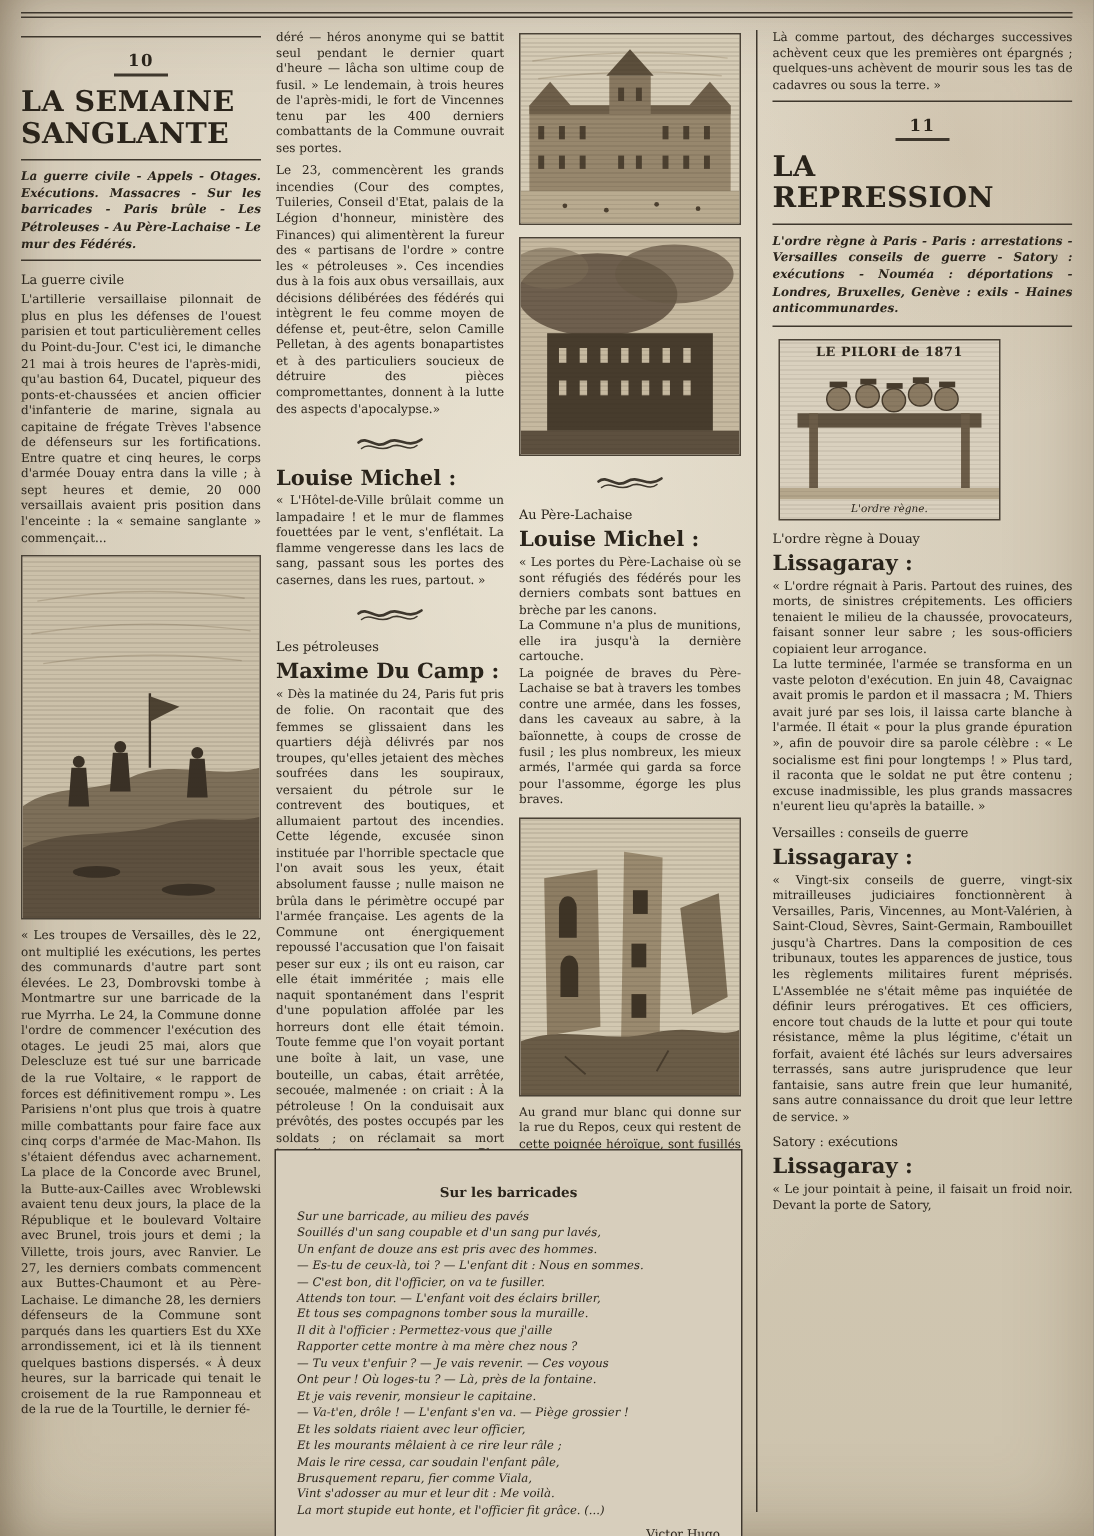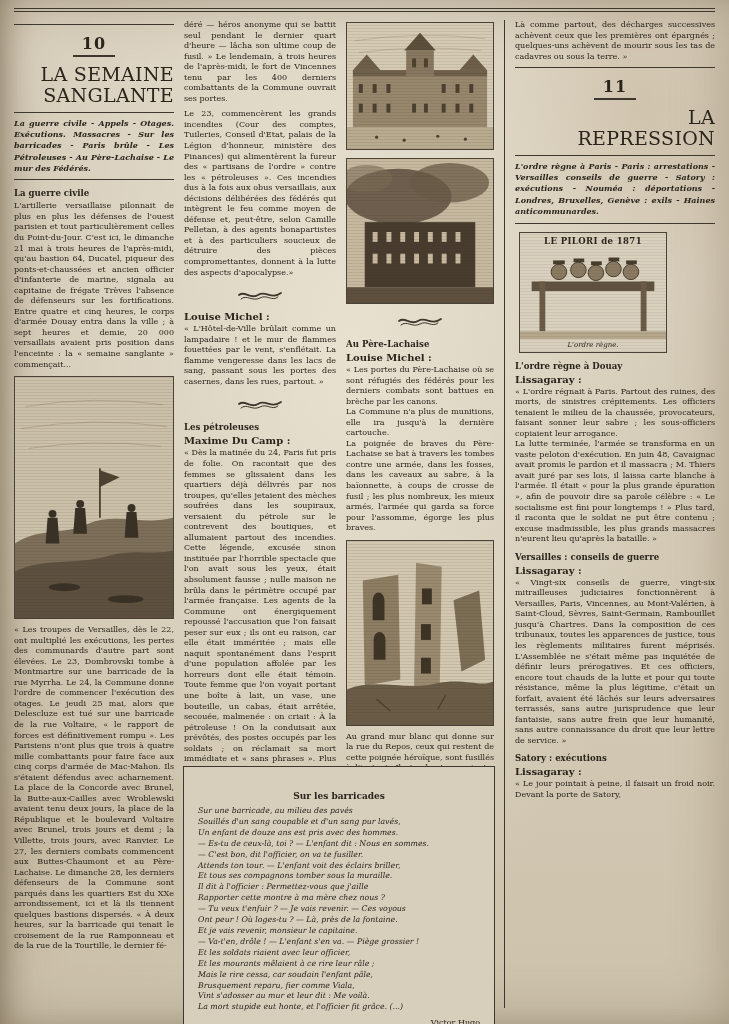--- a/index.html
+++ b/index.html
@@ -19,29 +19,29 @@
   .top-rule { height:4px; border-top:1.4px solid #3e372d; border-bottom:1px solid #3e372d; margin-bottom:8px; }
   .columns { display:flex; height:988px; overflow:hidden; }
   .col { overflow:hidden; }
   .col1 { flex:0 0 160px; }
   .col2 { flex:0 0 152px; margin-left:10px; }
   .col3 { flex:0 0 148px; margin-left:10px; }
   .col4 { flex:1; margin-left:10px; border-left:1px solid #3e372d; padding-left:10px; }
 
   .rule { border-top:1px solid #3e372d; margin:4px 0; }
   .title-block { text-align:center; margin-bottom:8px; }
-  .page-num { font-size:16px; font-weight:bold; letter-spacing:1px; display:inline-block;
+  .page-num { font-size:11px; font-weight:bold; letter-spacing:1px; display:inline-block;
     border-bottom:2px solid #3e372d; padding:0 9px 2px; margin-top:5px; }
-  .big-title { font-size:19px; font-weight:normal; line-height:1.12; letter-spacing:.3px;
-    margin:7px 0 5px; text-align:right; }
+  .big-title { font-size:19px; font-weight:bold; line-height:1.12; letter-spacing:.3px;
+    margin:7px 0 5px; text-align:left; }
   .toc { font-size:8px; font-weight:bold; text-align:justify; line-height:1.42; margin:5px 0;font-style:italic; }
   .preline { white-space:pre-line; }
 
-  .sec-heading { font-size:8.6px; font-weight:bold; margin:7px 0 3px; }
-  .author { font-size:10px; font-weight:bold; margin:0 0 2px; }
+  .sec-heading { font-size:8.6px; font-weight:normal; margin:7px 0 3px; }
+  .author { font-size:14px; font-weight:bold; margin:0 0 2px; }
   .body-text { font-size:8px; line-height:1.32; text-align:justify; margin:0 0 5px; }
 
   .ornament { text-align:center; margin:9px 0 5px; }
   .ornament svg { display:inline-block; }
 
   .engraving { position:relative; border:1px solid #4a4236; background:#cfc5b2; overflow:hidden; }
   .engraving::after { content:""; position:absolute; inset:0; pointer-events:none;
     background:repeating-linear-gradient(0deg, rgba(52,42,30,.10) 0 1px, transparent 1px 3px); }
   .engraving svg { display:block; width:100%; height:100%; }
   .engraving-barricade { height:243px; margin:6px 0; }

